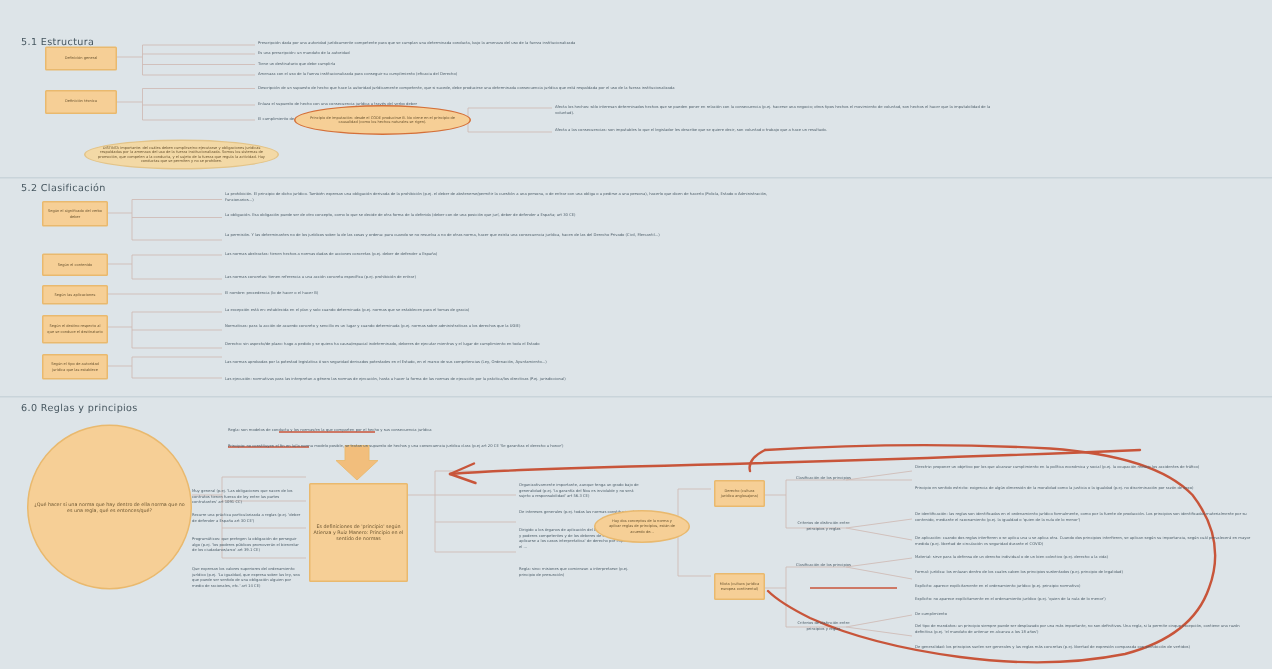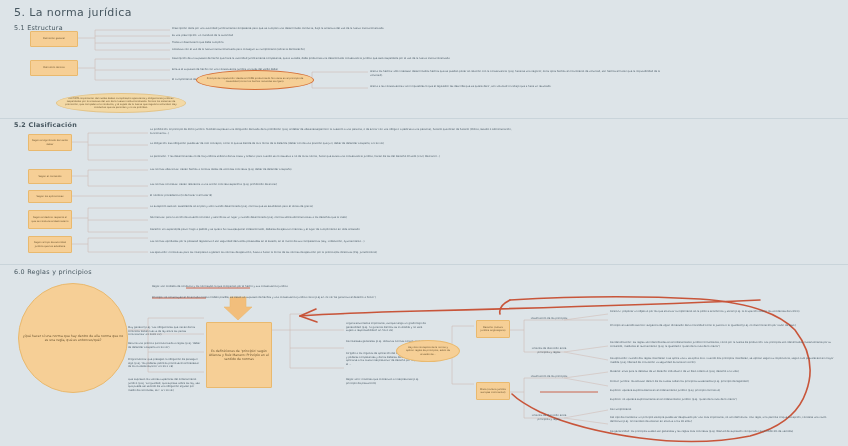--- a/index.html
+++ b/index.html
@@ -64,23 +64,22 @@
   }
   .tline.center{text-align:center;}
 
   svg.overlay{position:absolute;left:0;top:0;width:848px;height:446px;pointer-events:none;}
 </style>
 </head>
 <body>
 
 <div id="canvas">
 
-  <div class="h1">5. La norma jurídica</div>
   <div class="h2" style="left:14px;top:24px;">5.1 Estructura</div>
-  <div class="h2" style="left:14px;top:121px;font-weight:bold;">5.2 Clasificación</div>
+  <div class="h2" style="left:14px;top:121px;">5.2 Clasificación</div>
   <div class="h2" style="left:14px;top:268px;">6.0 Reglas y principios</div>
 
   <div class="rule" style="left:0;top:118px;width:848px;"></div>
   <div class="rule" style="left:0;top:264px;width:848px;"></div>
 
   <svg class="overlay" viewBox="0 0 848 446">
     <g stroke="#cfb9b2" stroke-width="0.55" fill="none">
 
       <path d="M78 38 L95 38 M95 30 L95 50 M95 30 L170 30 M95 36 L170 36 M95 43 L170 43 M95 50 L170 50"></path>
       <path d="M78 68 L95 68 M95 59 L95 80 M95 59 L170 59 M95 70 L170 70 M95 80 L170 80"></path>

